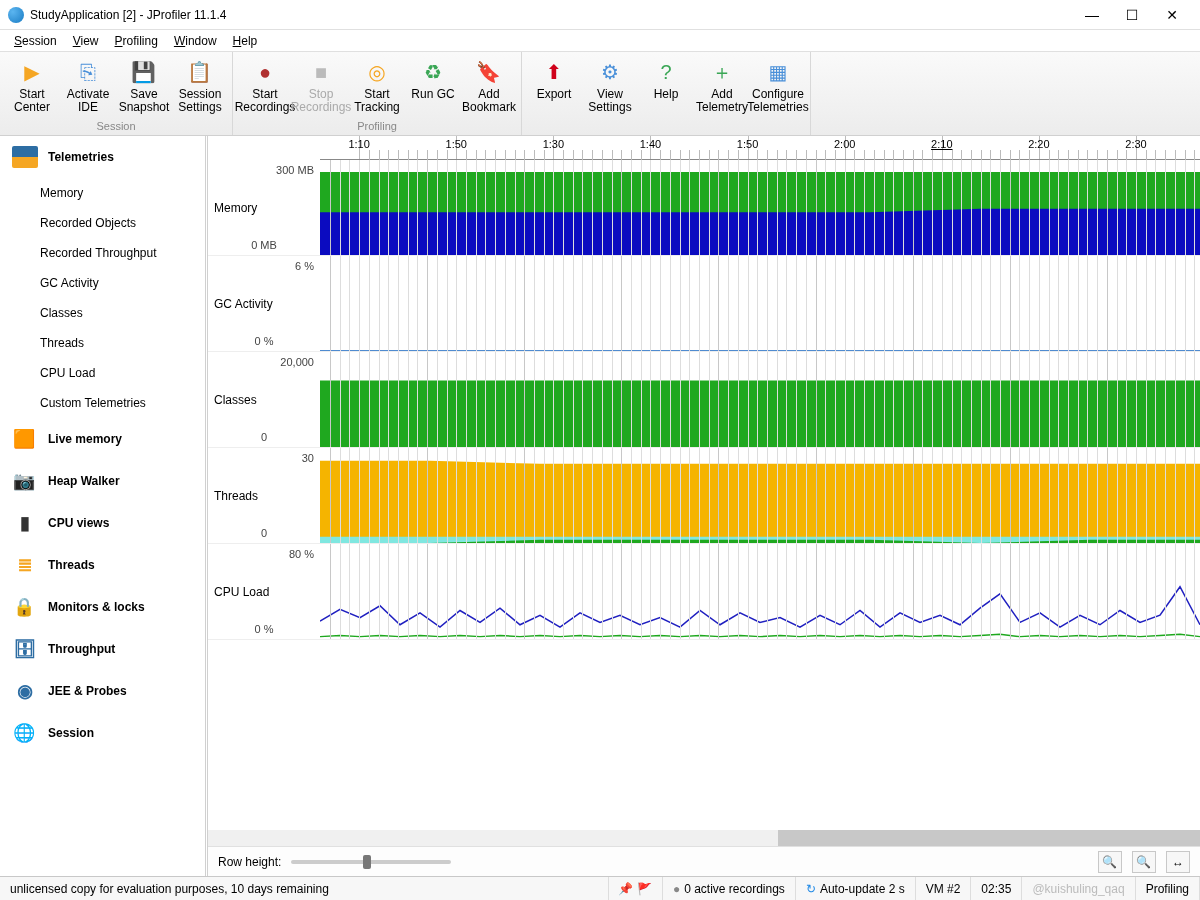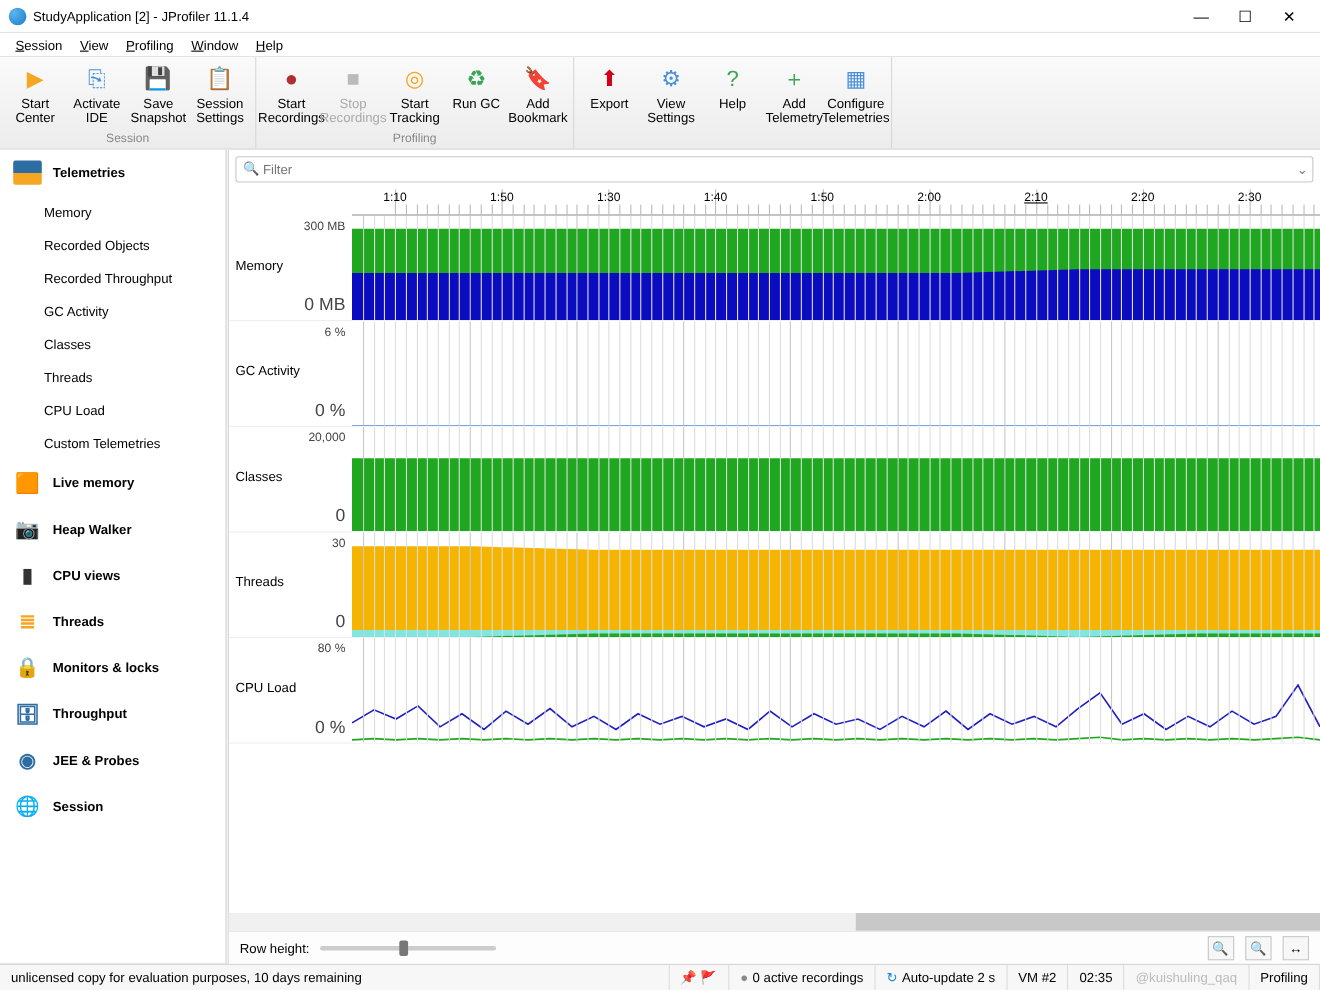--- a/index.html
+++ b/index.html
@@ -45,21 +45,21 @@
 .timeline-header { height: 24px; position: relative; margin-left: 112px; border-bottom: 1px solid #888; }
 .timeline-header .tick { position: absolute; top: 0; height: 100%; border-left: 1px solid #bbb; }
 .timeline-header .tick.minor { top: 14px; height: 10px; }
 .timeline-header .tlabel { position: absolute; top: 2px; transform: translateX(-50%); font-size: 11px; }
 
 .charts { flex: 1; overflow: hidden; position: relative; }
 .chartrow { display: flex; border-bottom: 1px solid #eee; }
 .chartrow .rowlabel { width: 112px; display: flex; flex-direction: column; justify-content: space-between; padding: 4px 6px; font-size: 12px; }
 .chartrow .rowlabel .axis-top { text-align: right; font-size: 11px; color: #444; }
 .chartrow .rowlabel .rowname { font-size: 12px; }
-.chartrow .rowlabel .axis-bot { text-align: right; font-size: 16px; color: #444; }
+.chartrow .rowlabel .axis-bot { text-align: center; font-size: 11px; color: #444; }
 .chartrow .plot { flex: 1; position: relative; background: #fff; overflow: hidden; }
 .chartrow .plot .grid { position: absolute; inset: 0; }
 .chartrow .plot .grid span { position: absolute; top: 0; bottom: 0; width: 1px; background: #ddd; }
 
 .rowheight-bar { height: 30px; display: flex; align-items: center; padding: 0 10px; gap: 10px; border-top: 1px solid #e0e0e0; background:#fdfdfd; }
 .rowheight-bar .slider { width: 160px; height: 4px; background: #ccc; position: relative; border-radius: 2px; }
 .rowheight-bar .slider .thumb { position: absolute; left: 72px; top: -5px; width: 8px; height: 14px; background: #777; border-radius: 2px; }
 .rowheight-bar .spacer { flex: 1; }
 .rowheight-bar .zoombtn { width: 24px; height: 22px; border: 1px solid #c8c8c8; display:flex;align-items:center;justify-content:center; background:#f7f7f7; }
 
@@ -205,26 +205,20 @@
       <div class="side-big">
         <div class="bicon" style="color:#2d6da3">◉</div>
         <span>JEE &amp; Probes</span>
       </div>
       <div class="side-big">
         <div class="bicon" style="color:#4a90d9">🌐</div>
         <span>Session</span>
       </div>
   </div>
   <div class="content">
-    <div class="filterbar">
-      <div class="filterbox">
-        <input placeholder="Filter" style="">
-        <span class="dd">⌄</span>
-      </div>
-    </div>
     <div class="timeline-header" id="timeline-header">
         <div class="tick" style="left: 39.1333px;"></div>
         <div class="tlabel" style="left: 39.1333px;">1:10</div>
         <div class="tick minor" style="left: 48.8444px;"></div>
         <div class="tick minor" style="left: 58.5556px;"></div>
         <div class="tick minor" style="left: 68.2667px;"></div>
         <div class="tick minor" style="left: 77.9778px;"></div>
         <div class="tick minor" style="left: 87.6889px;"></div>
         <div class="tick minor" style="left: 97.4px;"></div>
         <div class="tick minor" style="left: 107.111px;"></div>

